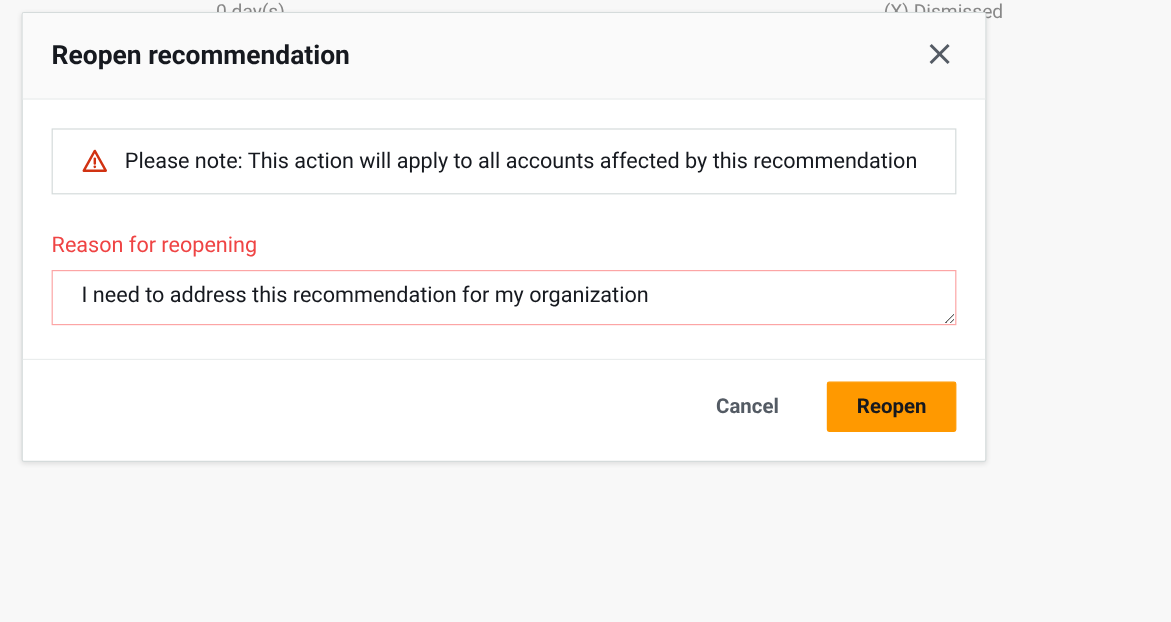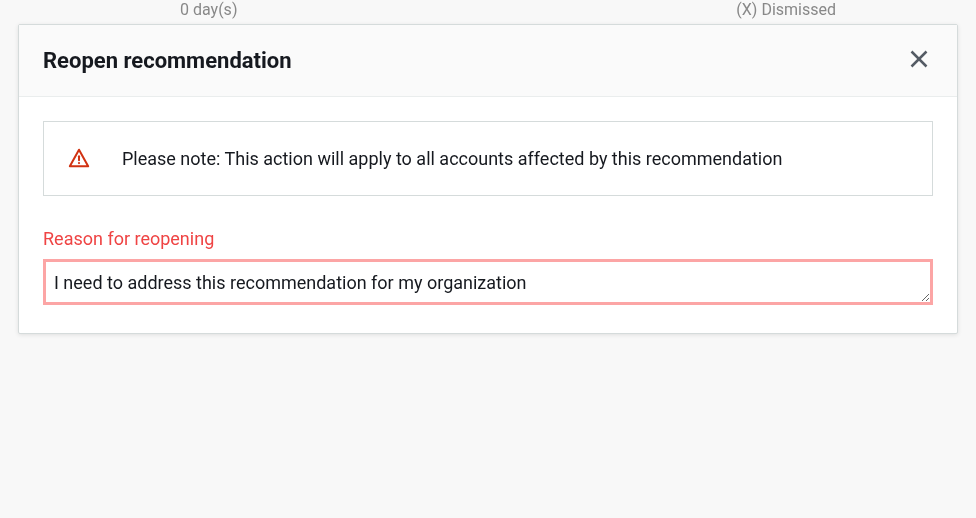--- a/index.html
+++ b/index.html
@@ -12,22 +12,22 @@
       background: #f8f8f8;
       width: 976px;
       height: 518px;
       position: relative;
     }
     .modal {
       background: #ffffff;
       border: 1px solid #d5dbdb;
       border-radius: 2px;
       box-shadow: 0 1px 4px rgba(0,0,0,0.1);
-      margin: 24px 18px;
-      width: 940px;
+      margin: 10px 18px;
+      width: 804px;
     }
     .modal-header {
       display: flex;
       justify-content: space-between;
       align-items: center;
       padding: 20px 24px;
       border-bottom: 1px solid #eaeded;
       background: #fafafa;
     }
     .modal-title {
@@ -47,24 +47,24 @@
     }
     .close-btn svg {
       width: 20px;
       height: 20px;
     }
     .modal-body {
       padding: 24px;
     }
     .alert-box {
       border: 1px solid #d5dbdb;
-      padding: 23px 24px;
+      padding: 13px 24px;
       display: flex;
       align-items: flex-start;
-      gap: 32px;
+      gap: 14px;
       margin-bottom: 32px;
     }
     .alert-icon {
       flex-shrink: 0;
       width: 22px;
       height: 22px;
       margin-top: 2px;
     }
     .alert-text {
       font-size: 18px;
@@ -72,22 +72,22 @@
       line-height: 1.5;
     }
     .field-label {
       font-size: 18px;
       color: #ef4444;
       margin-bottom: 10px;
       display: block;
     }
     .reason-textarea {
       width: 100%;
-      border: 3px solid #fca5a5;
-      padding: 8px 8px;
+      border: 1px solid #fca5a5;
+      padding: 8px 24px;
       font-size: 18px;
       font-family: inherit;
       color: #16191f;
       resize: vertical;
       height: 46px;
       line-height: 1.4;
     }
     .modal-footer {
       display: flex;
       justify-content: flex-end;
@@ -153,13 +153,17 @@
           <circle cx="12" cy="17.5" r="1.2" fill="#d13212"></circle>
         </svg>
       </span>
       <div class="alert-text">Please note: This action will apply to all accounts affected by this recommendation</div>
     </div>
 
     <label class="field-label">Reason for reopening</label>
     <textarea class="reason-textarea" style="">I need to address this recommendation for my organization</textarea>
   </div>
 
+  <div class="modal-footer">
+    <button class="btn btn-cancel">Cancel</button>
+    <button class="btn btn-primary">Reopen</button>
+  </div>
 </div>
 
 </body></html>

